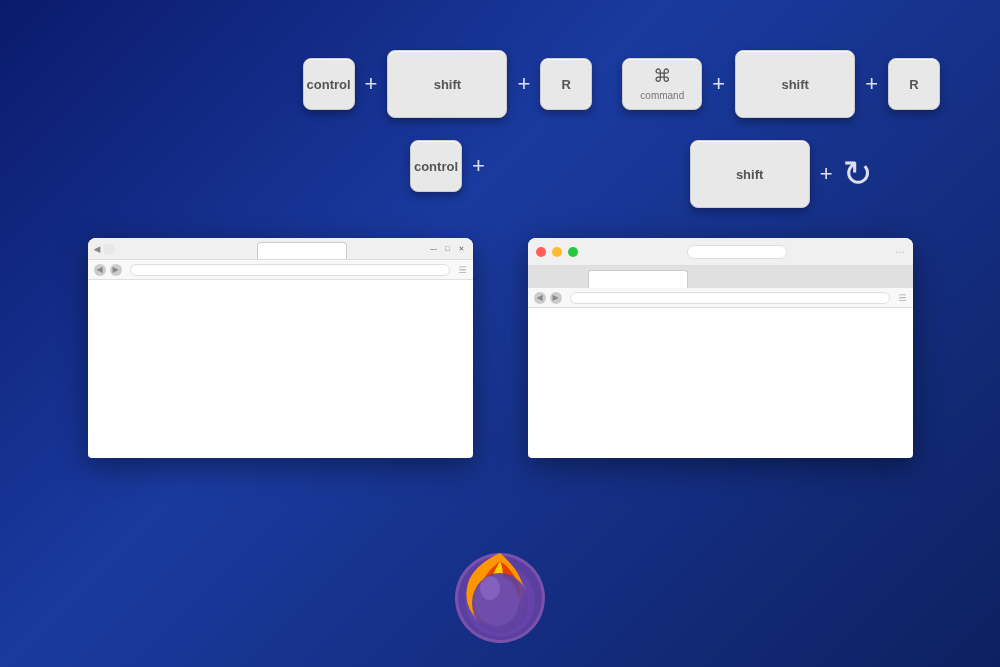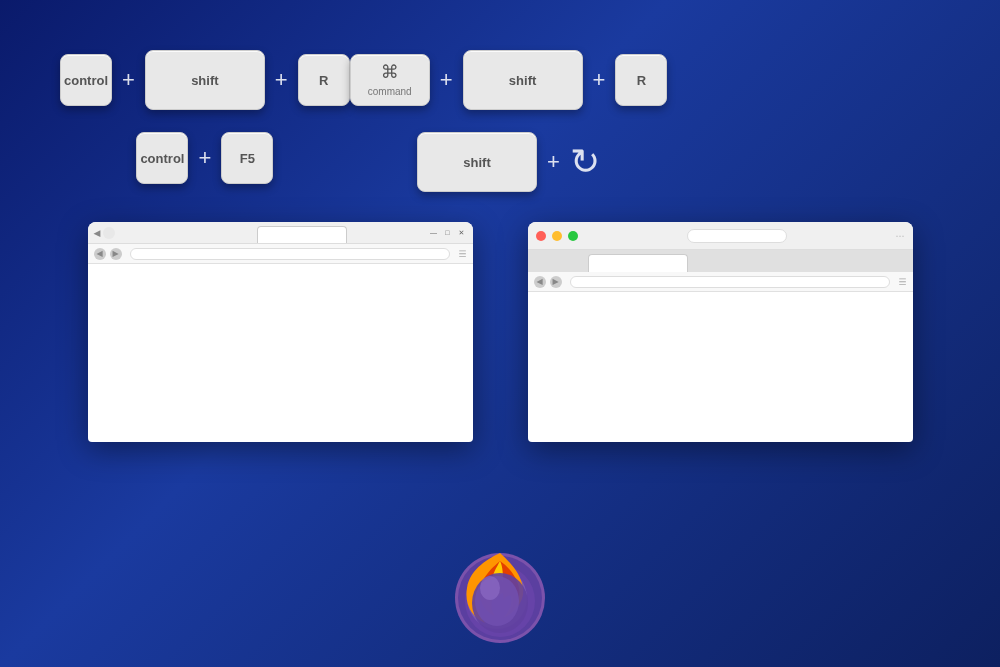--- a/index.html
+++ b/index.html
@@ -13,22 +13,23 @@
       align-items: center;
       justify-content: flex-start;
       font-family: -apple-system, BlinkMacSystemFont, 'Segoe UI', sans-serif;
       overflow: hidden;
       position: relative;
     }
 
     .shortcuts-section {
       display: flex;
       width: 100%;
-      justify-content: flex-start;
+      justify-content: flex-end;
       padding: 50px 60px 20px;
+      gap: 30px;
     }
 
     .shortcut-group {
       display: flex;
       flex-direction: column;
       gap: 22px;
       align-items: center;
     }
 
     .shortcut-row {
@@ -47,21 +48,21 @@
       box-shadow: 0 4px 8px rgba(0,0,0,0.3), inset 0 1px 0 rgba(255,255,255,0.8);
       color: #555;
       font-size: 11px;
       font-weight: 500;
       position: relative;
       border: 1px solid #ccc;
     }
 
     .key.wide {
       width: 120px;
-      height: 60px;
+      height: 68px;
     }
 
     .key.small {
       width: 52px;
       height: 52px;
     }
 
     .key.command-key {
       width: 80px;
       height: 52px;
@@ -264,23 +265,20 @@
       <div class="key small">
         <span class="key-main">R</span>
       </div>
     </div>
 
     <div class="shortcut-row">
       <div class="key small">
         <span class="key-main">control</span>
       </div>
       <span class="plus-sign">+</span>
-      <div class="key small">
-        <span class="key-main">F5</span>
-      </div>
     </div>
   </div>
 
   <div class="shortcut-group">
 
     <div class="shortcut-row">
       <div class="key command-key">
         <span class="cmd-symbol">⌘</span>
         <span class="key-label">command</span>
       </div>

